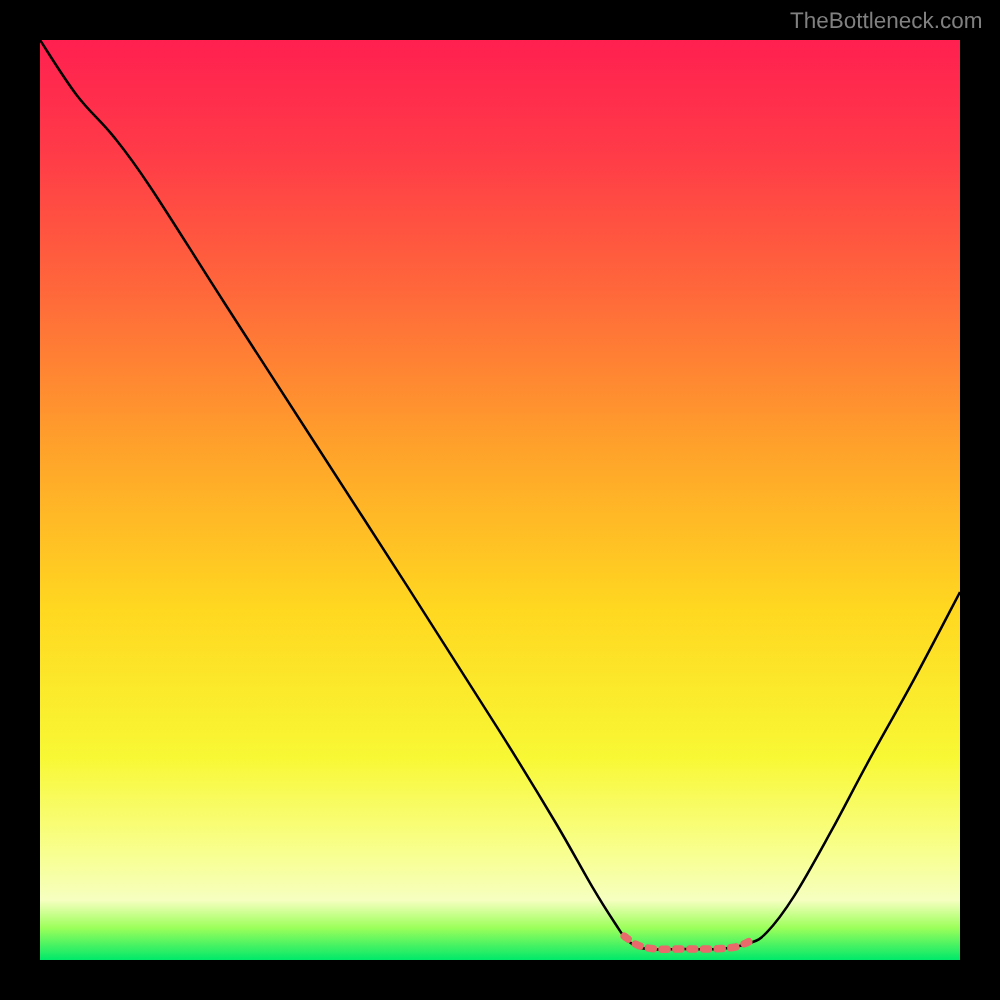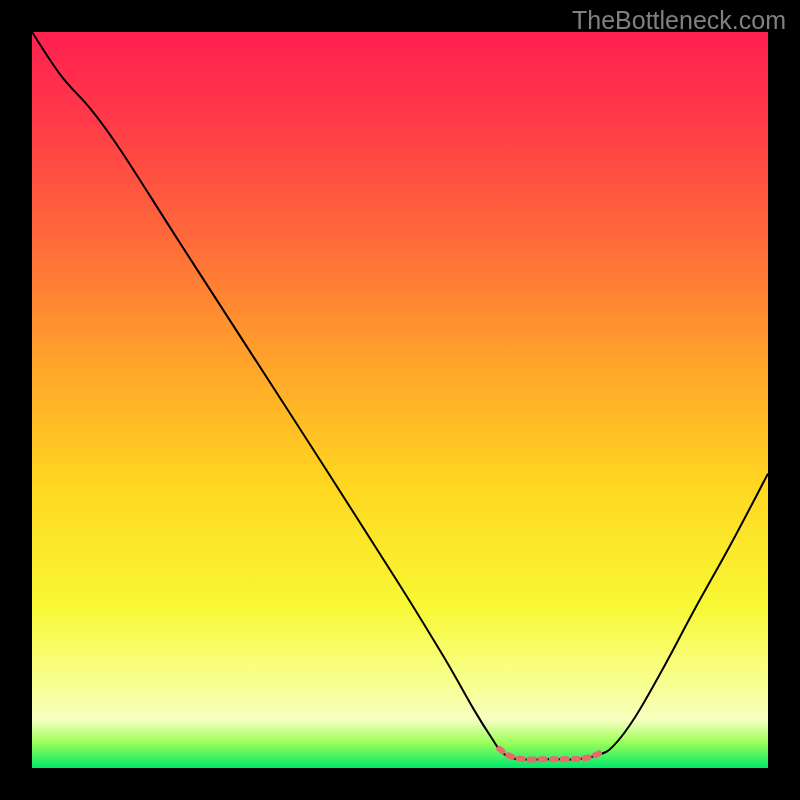--- a/index.html
+++ b/index.html
@@ -8,21 +8,21 @@
     height: 800px;
     background: #000;
     position: relative;
     font-family: Arial, sans-serif;
   }
   .watermark {
     position: absolute;
     top: 6px;
     right: 14px;
     color: #808080;
-    font-size: 25px;
+    font-size: 18px;
     z-index: 10;
   }
   .plot-area {
     position: absolute;
     left: 32px;
     top: 32px;
     width: 736px;
     height: 736px;
     overflow: hidden;
   }

